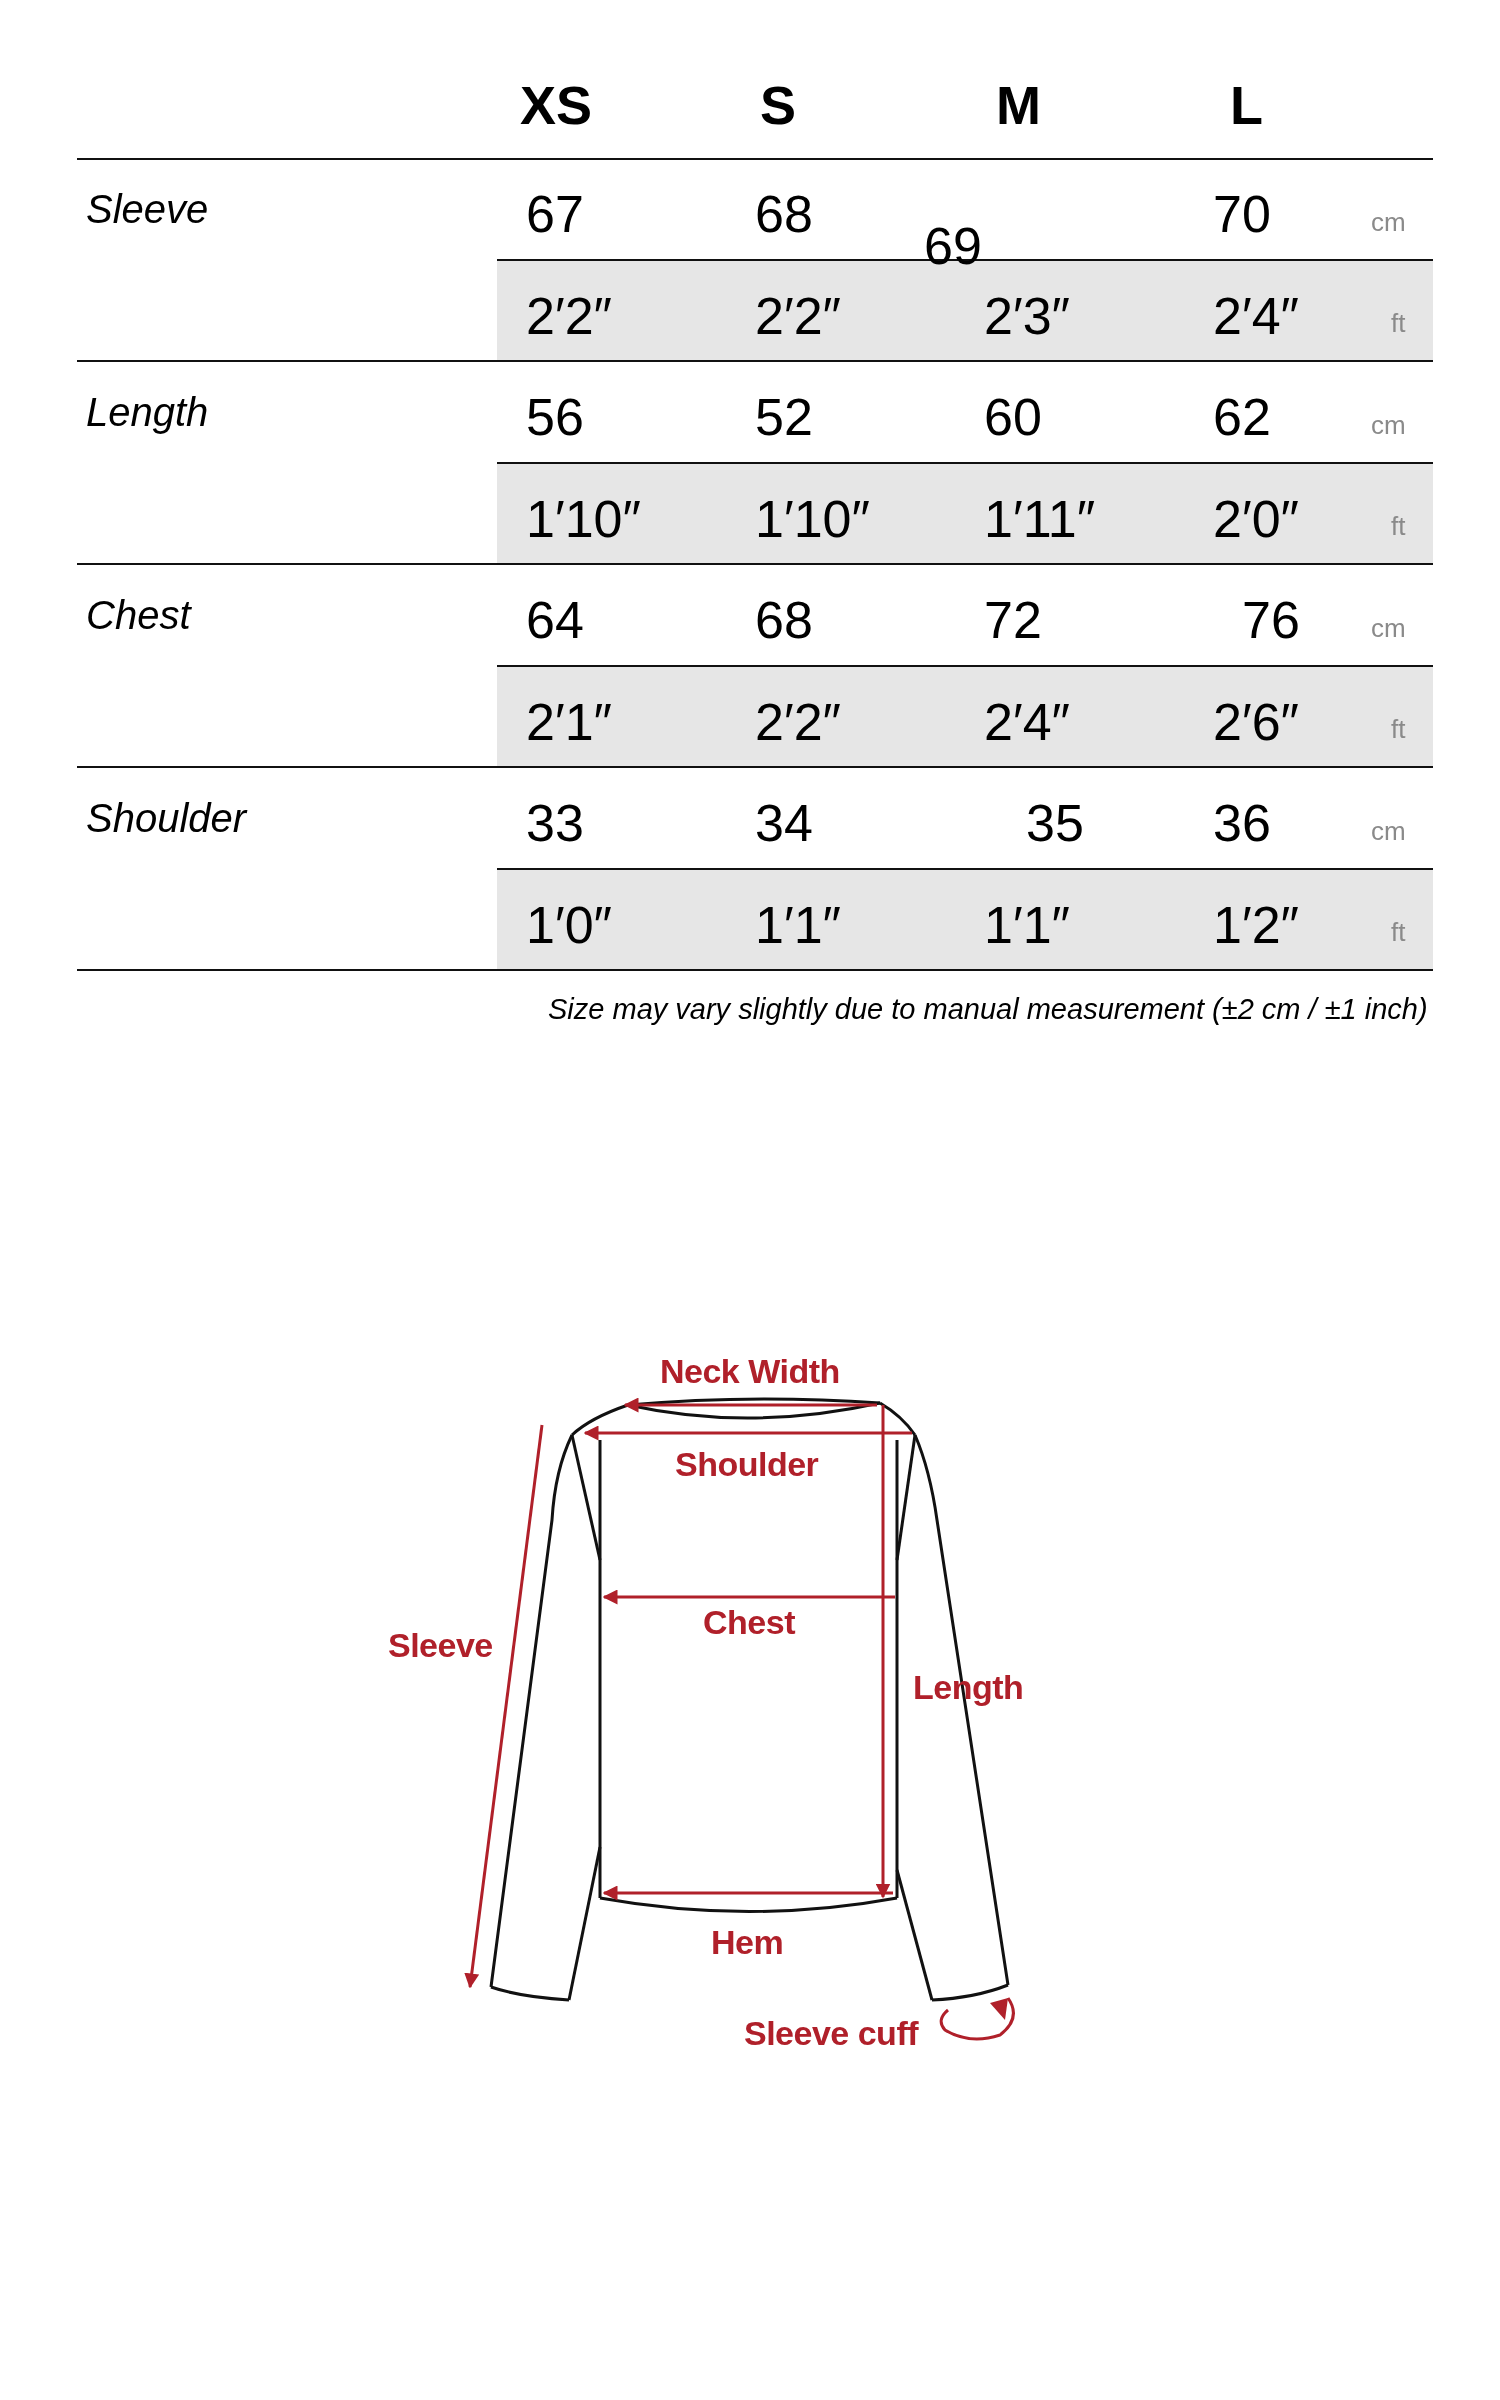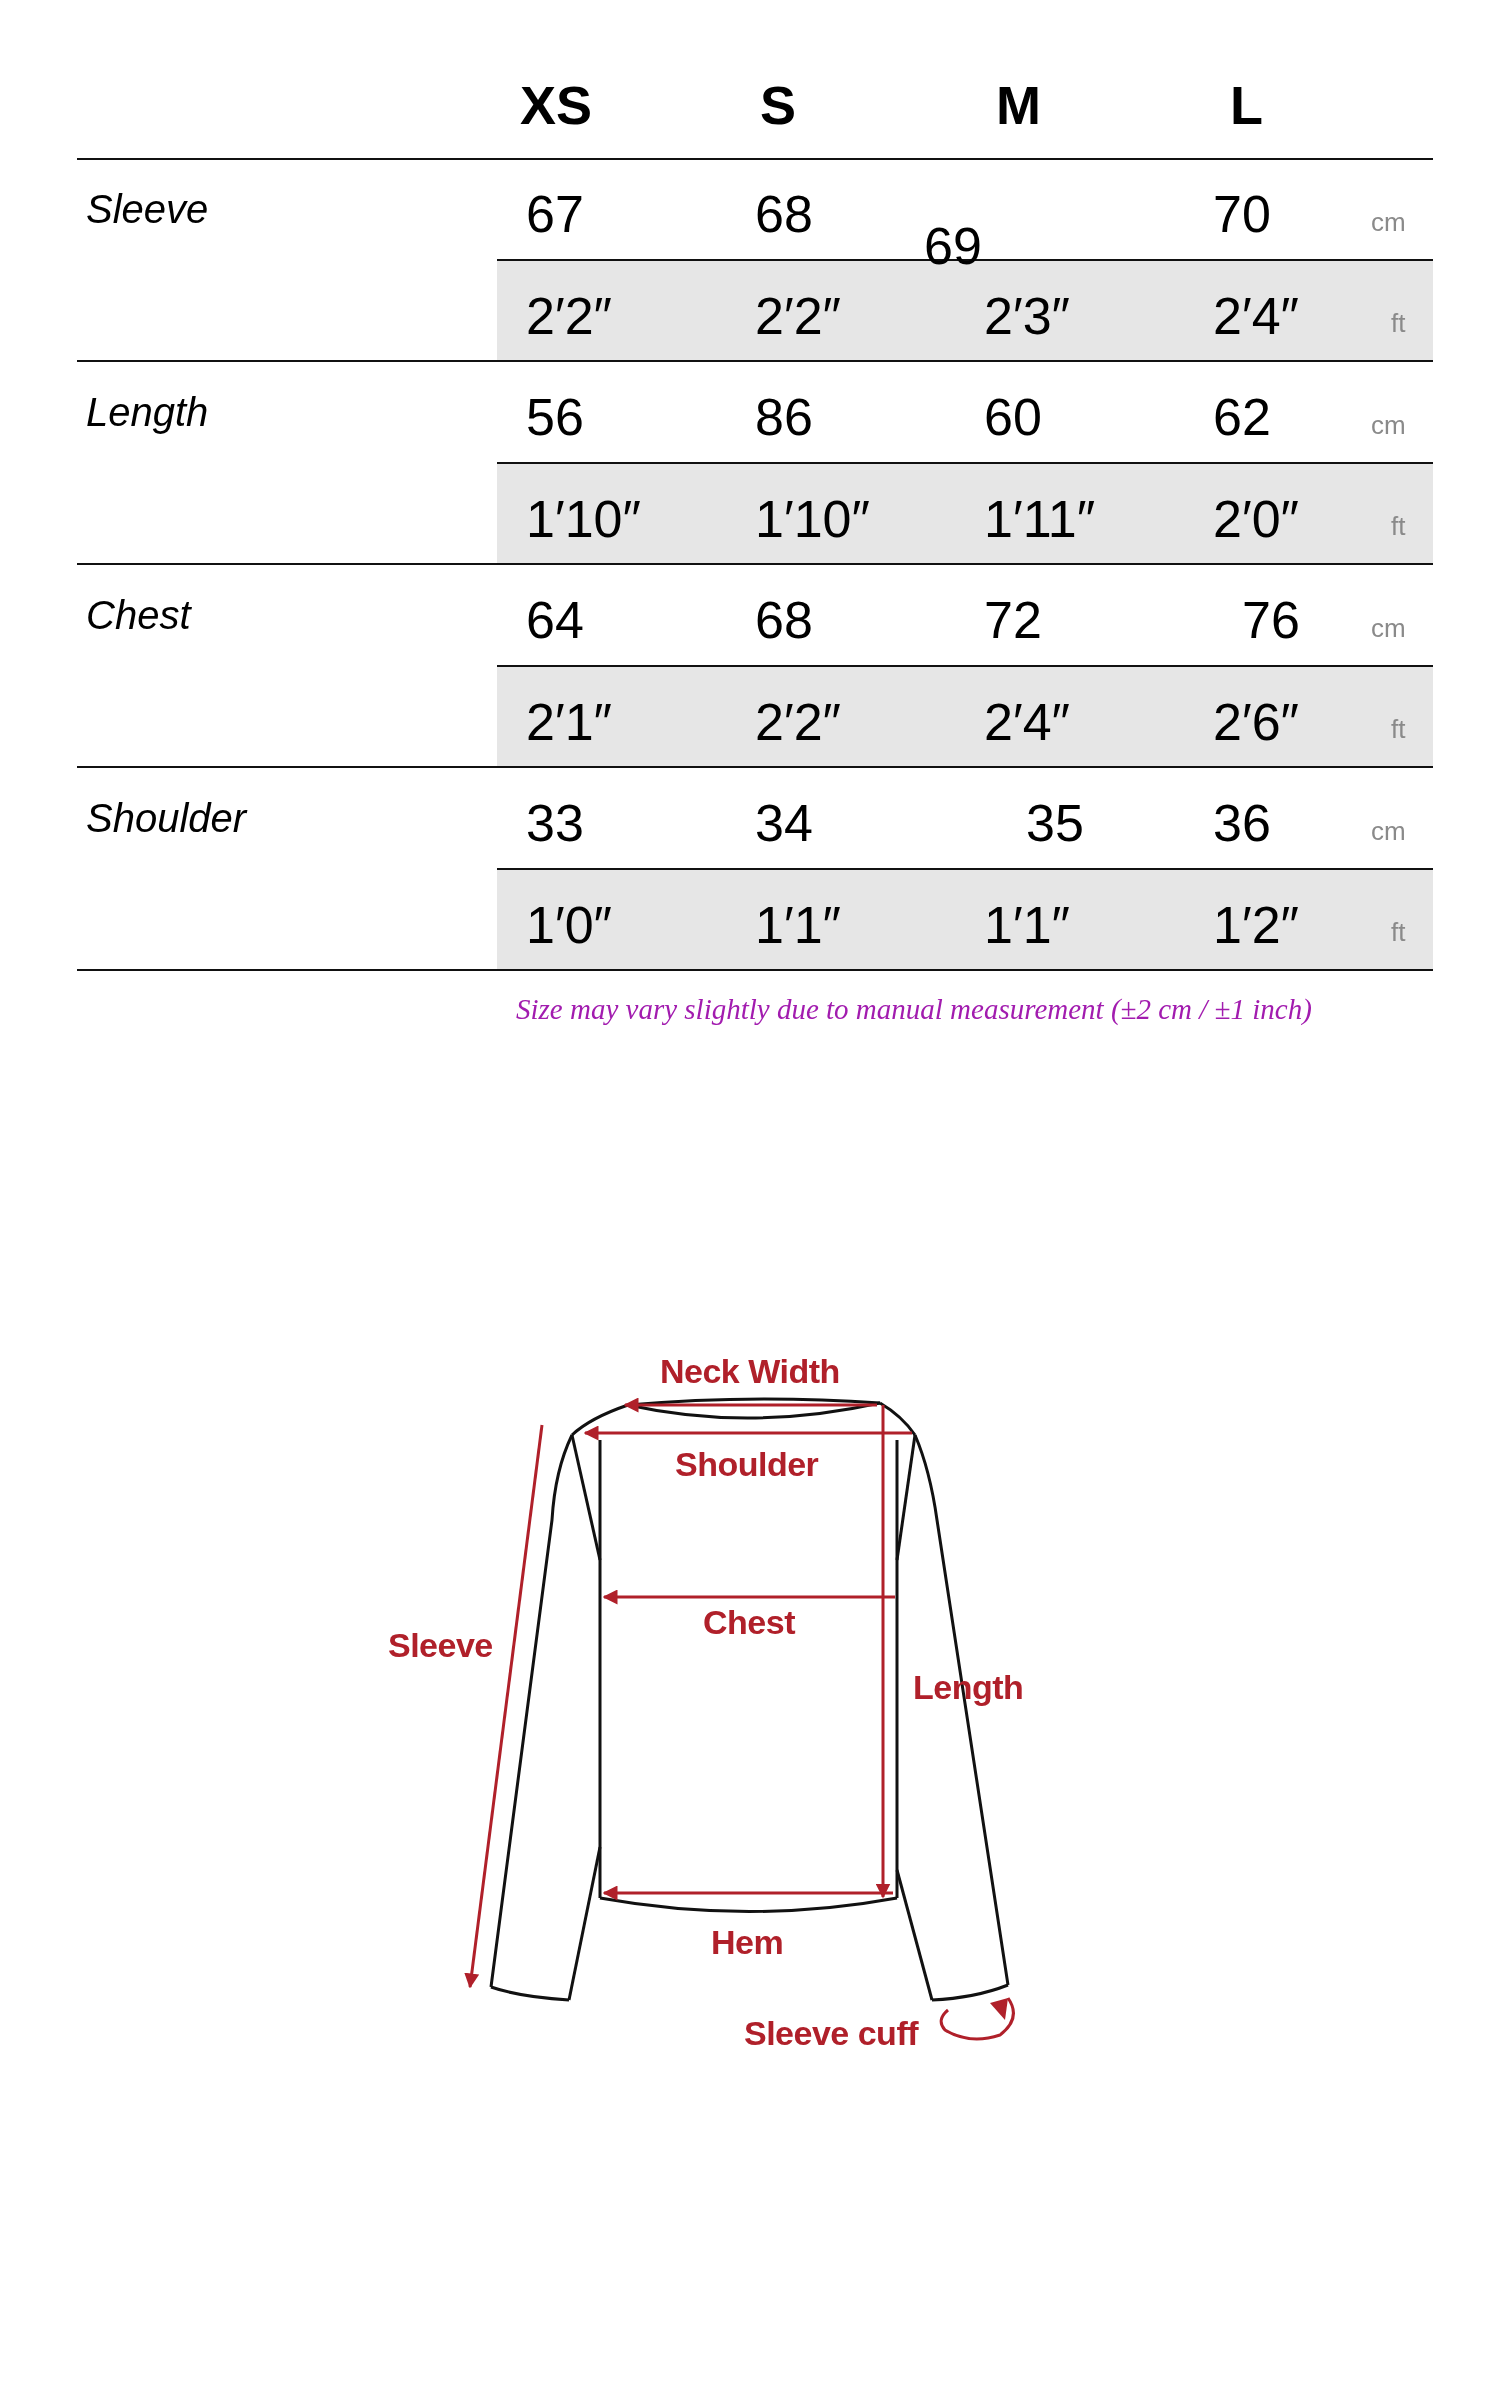--- a/index.html
+++ b/index.html
@@ -4,21 +4,21 @@
 <style>
   html, body { margin:0; padding:0; background:#ffffff; }
   body { width:1500px; height:2400px; position:relative; overflow:hidden; font-family:"Liberation Sans", sans-serif; color:#000; }
   .hdr { position:absolute; top:78px; font-weight:bold; font-size:54px; line-height:1; }
   .hline { position:absolute; left:77px; width:1356px; height:2px; background:#111; }
   .subline { position:absolute; left:497px; width:936px; height:2px; background:#111; }
   .shade { position:absolute; left:497px; width:936px; height:100px; background:#e6e6e6; }
   .rowlabel { position:absolute; left:86px; font-style:italic; font-size:40px; line-height:1; }
   .cell { position:absolute; font-size:52px; line-height:1; }
   .unit { position:absolute; font-size:26px; color:#8a8a8a; line-height:1; }
-  .note { position:absolute; left:516px; top:993px; font-style:italic; font-size:29px; color:#a21caf; white-space:nowrap;font-family:Liberation Serif, serif; }
+  .note { position:absolute; left:548px; top:993px; font-style:italic; font-size:29px; color:#000000; white-space:nowrap; }
   svg.diagram { position:absolute; left:0; top:1300px; }
   .dlabel { font-family:"Liberation Sans", sans-serif; font-weight:bold; font-size:34px; fill:#b0202a; letter-spacing:-0.5px; }
 </style>
 </head>
 <body>
 
 <div class="hdr" style="left:520px;">XS</div>
 <div class="hdr" style="left:760px;">S</div>
 <div class="hdr" style="left:996px;">M</div>
 <div class="hdr" style="left:1230px;">L</div>
@@ -45,21 +45,21 @@
 <div class="cell" style="left:1213px;top:188px;">70</div>
 <div class="unit" style="left:1371px;top:209px;">cm</div>
 <div class="cell" style="left:526px;top:290px;">2′2″</div>
 <div class="cell" style="left:755px;top:290px;">2′2″</div>
 <div class="cell" style="left:984px;top:290px;">2′3″</div>
 <div class="cell" style="left:1213px;top:290px;">2′4″</div>
 <div class="unit" style="left:1391px;top:310px;">ft</div>
 
 <div class="rowlabel" style="top:392px;">Length</div>
 <div class="cell" style="left:526px;top:391px;">56</div>
-<div class="cell" style="left:755px;top:391px;">86</div>
+<div class="cell" style="left:755px;top:391px;">52</div>
 <div class="cell" style="left:984px;top:391px;">60</div>
 <div class="cell" style="left:1213px;top:391px;">62</div>
 <div class="unit" style="left:1371px;top:412px;">cm</div>
 <div class="cell" style="left:526px;top:493px;">1′10″</div>
 <div class="cell" style="left:755px;top:493px;">1′10″</div>
 <div class="cell" style="left:984px;top:493px;">1′11″</div>
 <div class="cell" style="left:1213px;top:493px;">2′0″</div>
 <div class="unit" style="left:1391px;top:513px;">ft</div>
 
 <div class="rowlabel" style="top:595px;">Chest</div>

